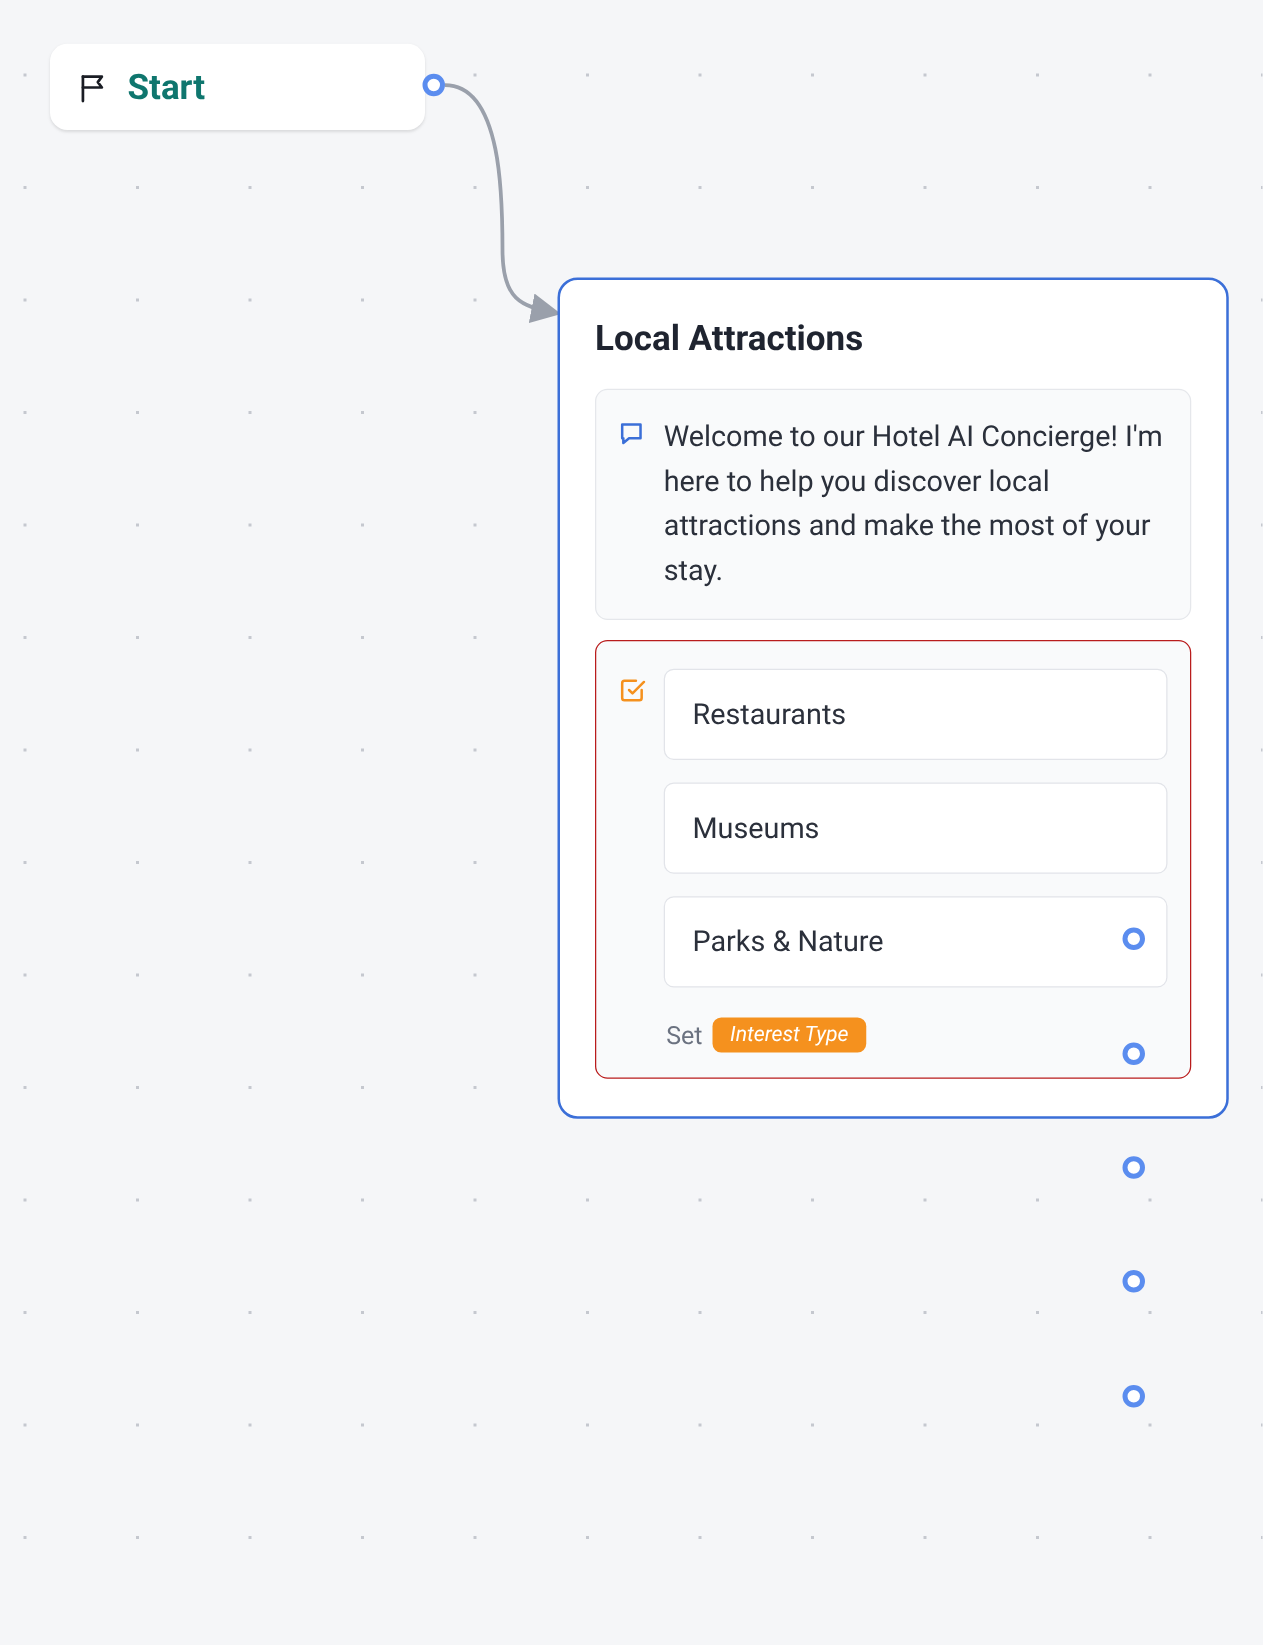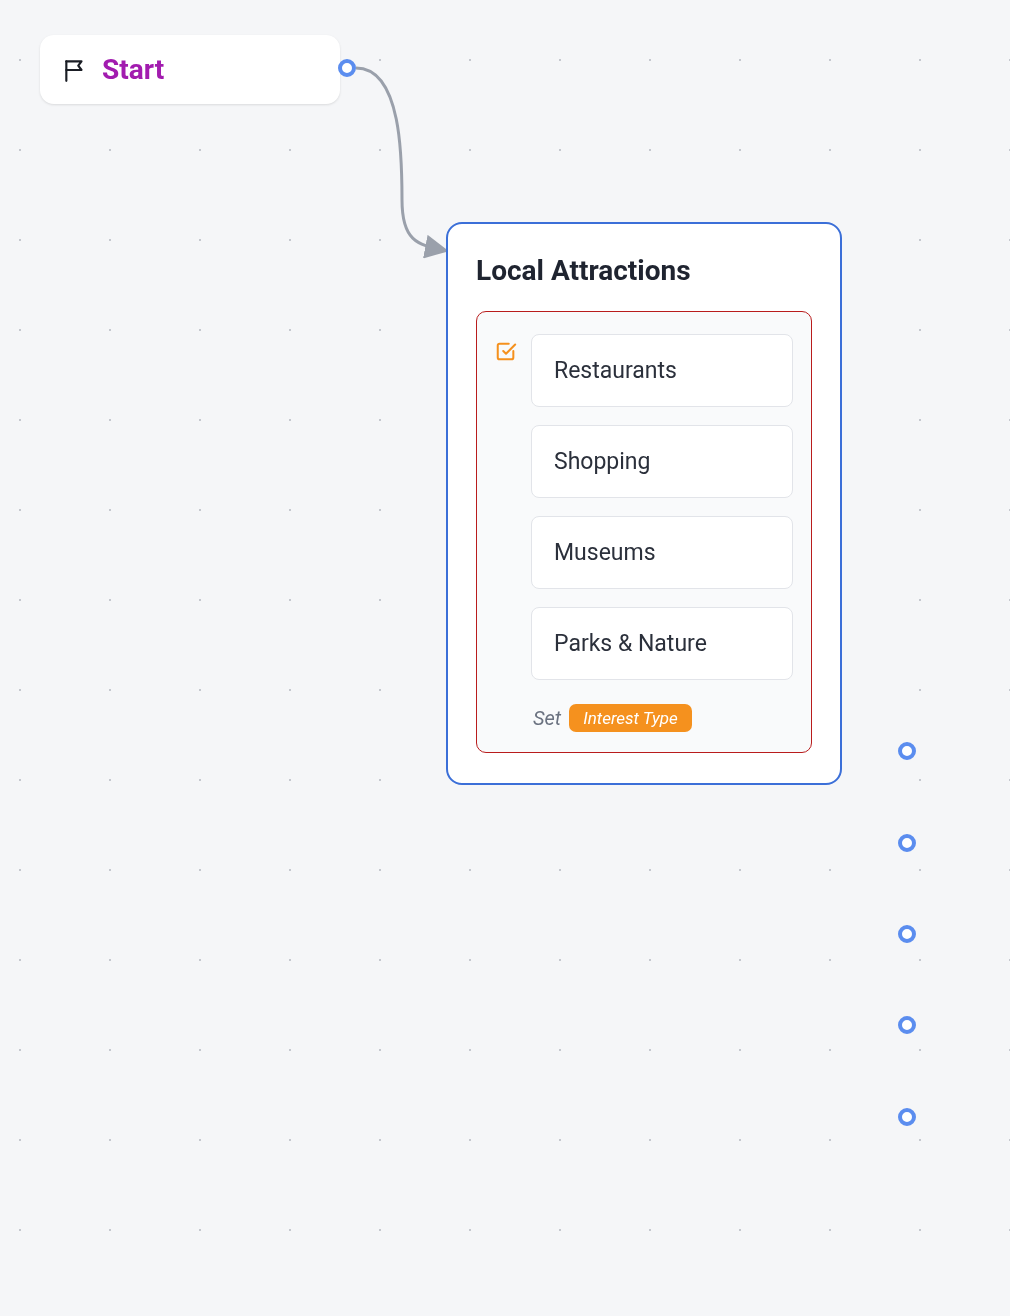--- a/index.html
+++ b/index.html
@@ -35,21 +35,21 @@
       padding: 18px 30px 18px 22px;
       display: flex;
       align-items: center;
       gap: 14px;
       box-shadow: 0 1px 3px rgba(0,0,0,0.08), 0 1px 2px rgba(0,0,0,0.04);
       min-width: 300px;
     }
     .start-label {
       font-size: 28px;
       font-weight: 700;
-      color: #a21caf;
+      color: #0f766e;
     }
     .flag-icon svg {
       width: 26px;
       height: 26px;
       display: block;
     }
     .connector-port {
       position: absolute;
       width: 18px;
       height: 18px;
@@ -65,21 +65,21 @@
     .connector-path {
       position: absolute;
       top: 60px;
       left: 347px;
       pointer-events: none;
     }
     .main-node {
       position: absolute;
       top: 222px;
       left: 446px;
-      width: 396px;
+      width: 537px;
       background: #ffffff;
       border: 2px solid #3b6fd8;
       border-radius: 16px;
       padding: 30px 28px 30px 28px;
     }
     .main-title {
       font-size: 28px;
       font-weight: 700;
       color: #1f2430;
       margin-bottom: 24px;
@@ -151,21 +151,20 @@
     }
     .set-row {
       display: flex;
       align-items: center;
       gap: 8px;
       margin-top: 6px;
       padding-left: 2px;
     }
     .set-label {
       font-size: 20px;
-      font-style: italic;
       color: #6b7280;
     }
     .set-tag {
       background: #f5911e;
       color: #ffffff;
       font-size: 17px;
       font-style: italic;
       padding: 4px 14px;
       border-radius: 7px;
     }
@@ -192,37 +191,42 @@
     </svg>
   </span>
   <span class="start-label">Start</span>
 </div>
 
 <div class="connector-port start-port"></div>
 
 <div class="main-node">
   <div class="main-title">Local Attractions</div>
 
+  <div class="message-block">
+    <span class="message-icon">
+      <svg viewBox="0 0 24 24" fill="none" stroke="#3b6fd8" stroke-width="2.2" stroke-linecap="round" stroke-linejoin="round">
+        <path d="M3 4 H19 V16 H9 L4 20 V16 H3 Z"></path>
+      </svg>
+    </span>
+    <div class="message-text">Welcome to our Hotel AI Concierge! I'm here to help you discover local attractions and make the most of your stay.</div>
+  </div>
 
 
   <div class="options-block">
     <span class="options-icon">
       <svg viewBox="0 0 24 24" fill="none" stroke="#f5911e" stroke-width="2.2" stroke-linecap="round" stroke-linejoin="round">
         <path d="M9 12 L12 15 L22 5"></path>
         <path d="M20 12 V19 A2 2 0 0 1 18 21 H5 A2 2 0 0 1 3 19 V6 A2 2 0 0 1 5 4 H15"></path>
       </svg>
     </span>
     <div class="options-list">
       <div class="option-item">
         <span>Restaurants</span>
       </div>
       <div class="option-item">
-        <span>Shopping</span>
-      </div>
-      <div class="option-item">
         <span>Museums</span>
       </div>
       <div class="option-item">
         <span>Parks &amp; Nature</span>
       </div>
       <div class="set-row">
         <span class="set-label">Set</span>
         <span class="set-tag">Interest Type</span>
       </div>
     </div>

